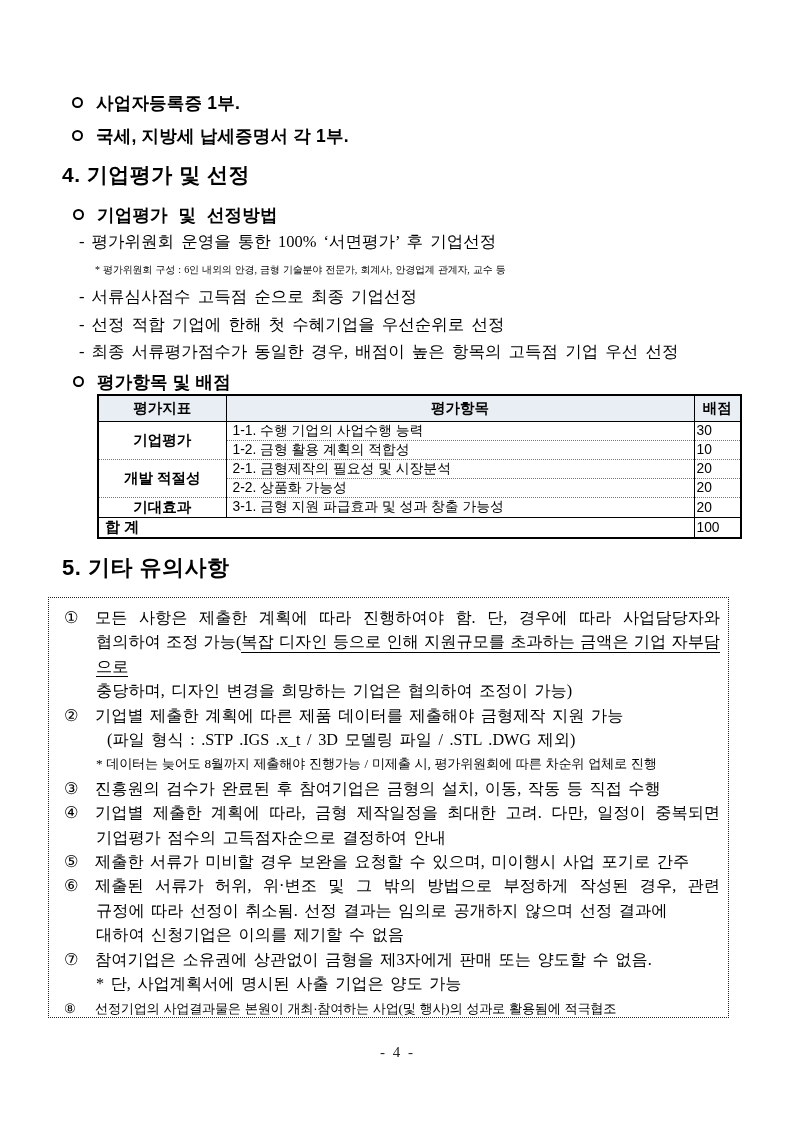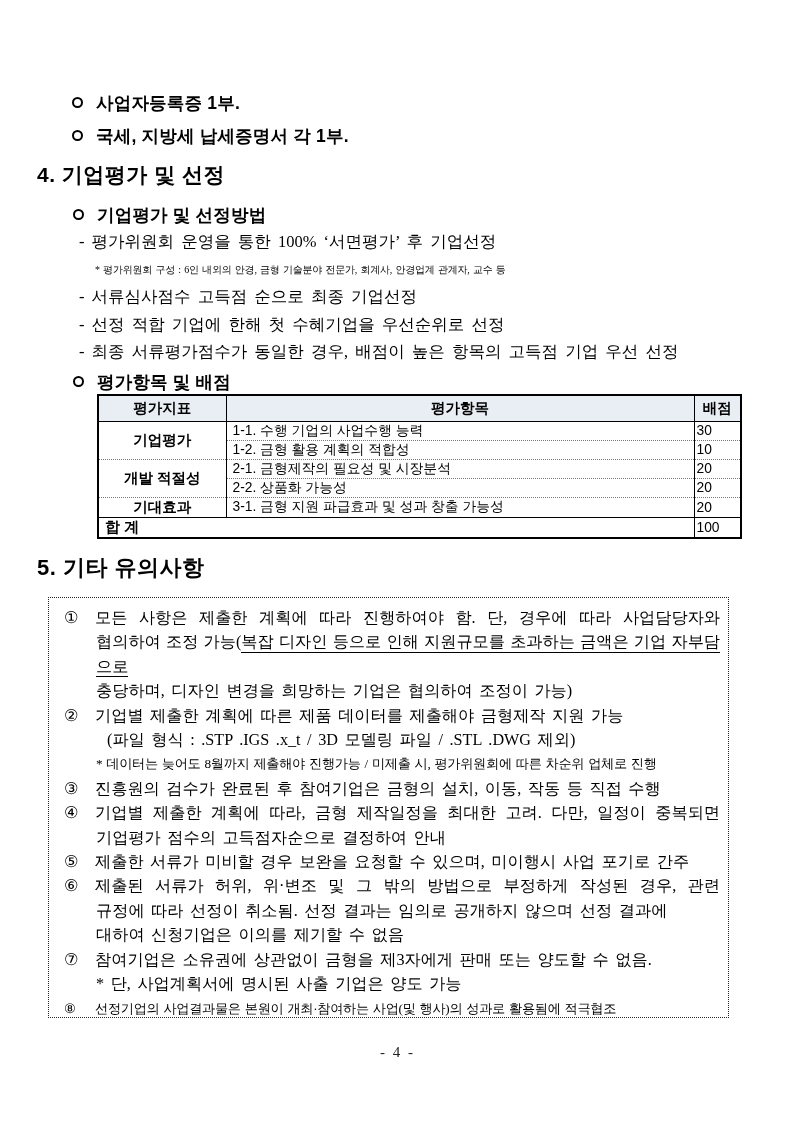--- a/index.html
+++ b/index.html
@@ -16,28 +16,28 @@
   .bullet-row {
     display:flex; align-items:center; height:33px;
     font-family:"Liberation Sans","DejaVu Sans",sans-serif;
     font-weight:bold; font-size:17.5px; letter-spacing:0.2px; white-space:nowrap;
   }
   .o-icon { display:inline-block; width:11px; height:11px; border:2.5px solid #000;
             border-radius:50%; margin-right:13px; flex:none; }
 
   
   .sec-heading {
-    position:absolute; left:37px;
+    position:absolute; left:62px;
     font-family:"Liberation Sans","DejaVu Sans",sans-serif;
     font-weight:bold; letter-spacing:0.5px; white-space:nowrap;
   }
   .h4 { top:161px; font-size:21px; }
   .h5 { top:553px; font-size:22px; }
 
-  .method-title { position:absolute; left:73px; top:198px; }
+  .method-title { position:absolute; left:73px; top:198px;font-family:Liberation Mono, monospace; }
   .scoring-title { position:absolute; left:73px; top:365px; }
 
   
   .plist { position:absolute; left:57px; top:228px; width:700px;
            font-size:16.5px; word-spacing:3px; }
   .pl { line-height:27.6px; padding-left:22px; white-space:nowrap; }
   .pl.star { padding-left:38px; font-size:10px; letter-spacing:-0.2px; word-spacing:1px; }
 
   
   .score-table {

